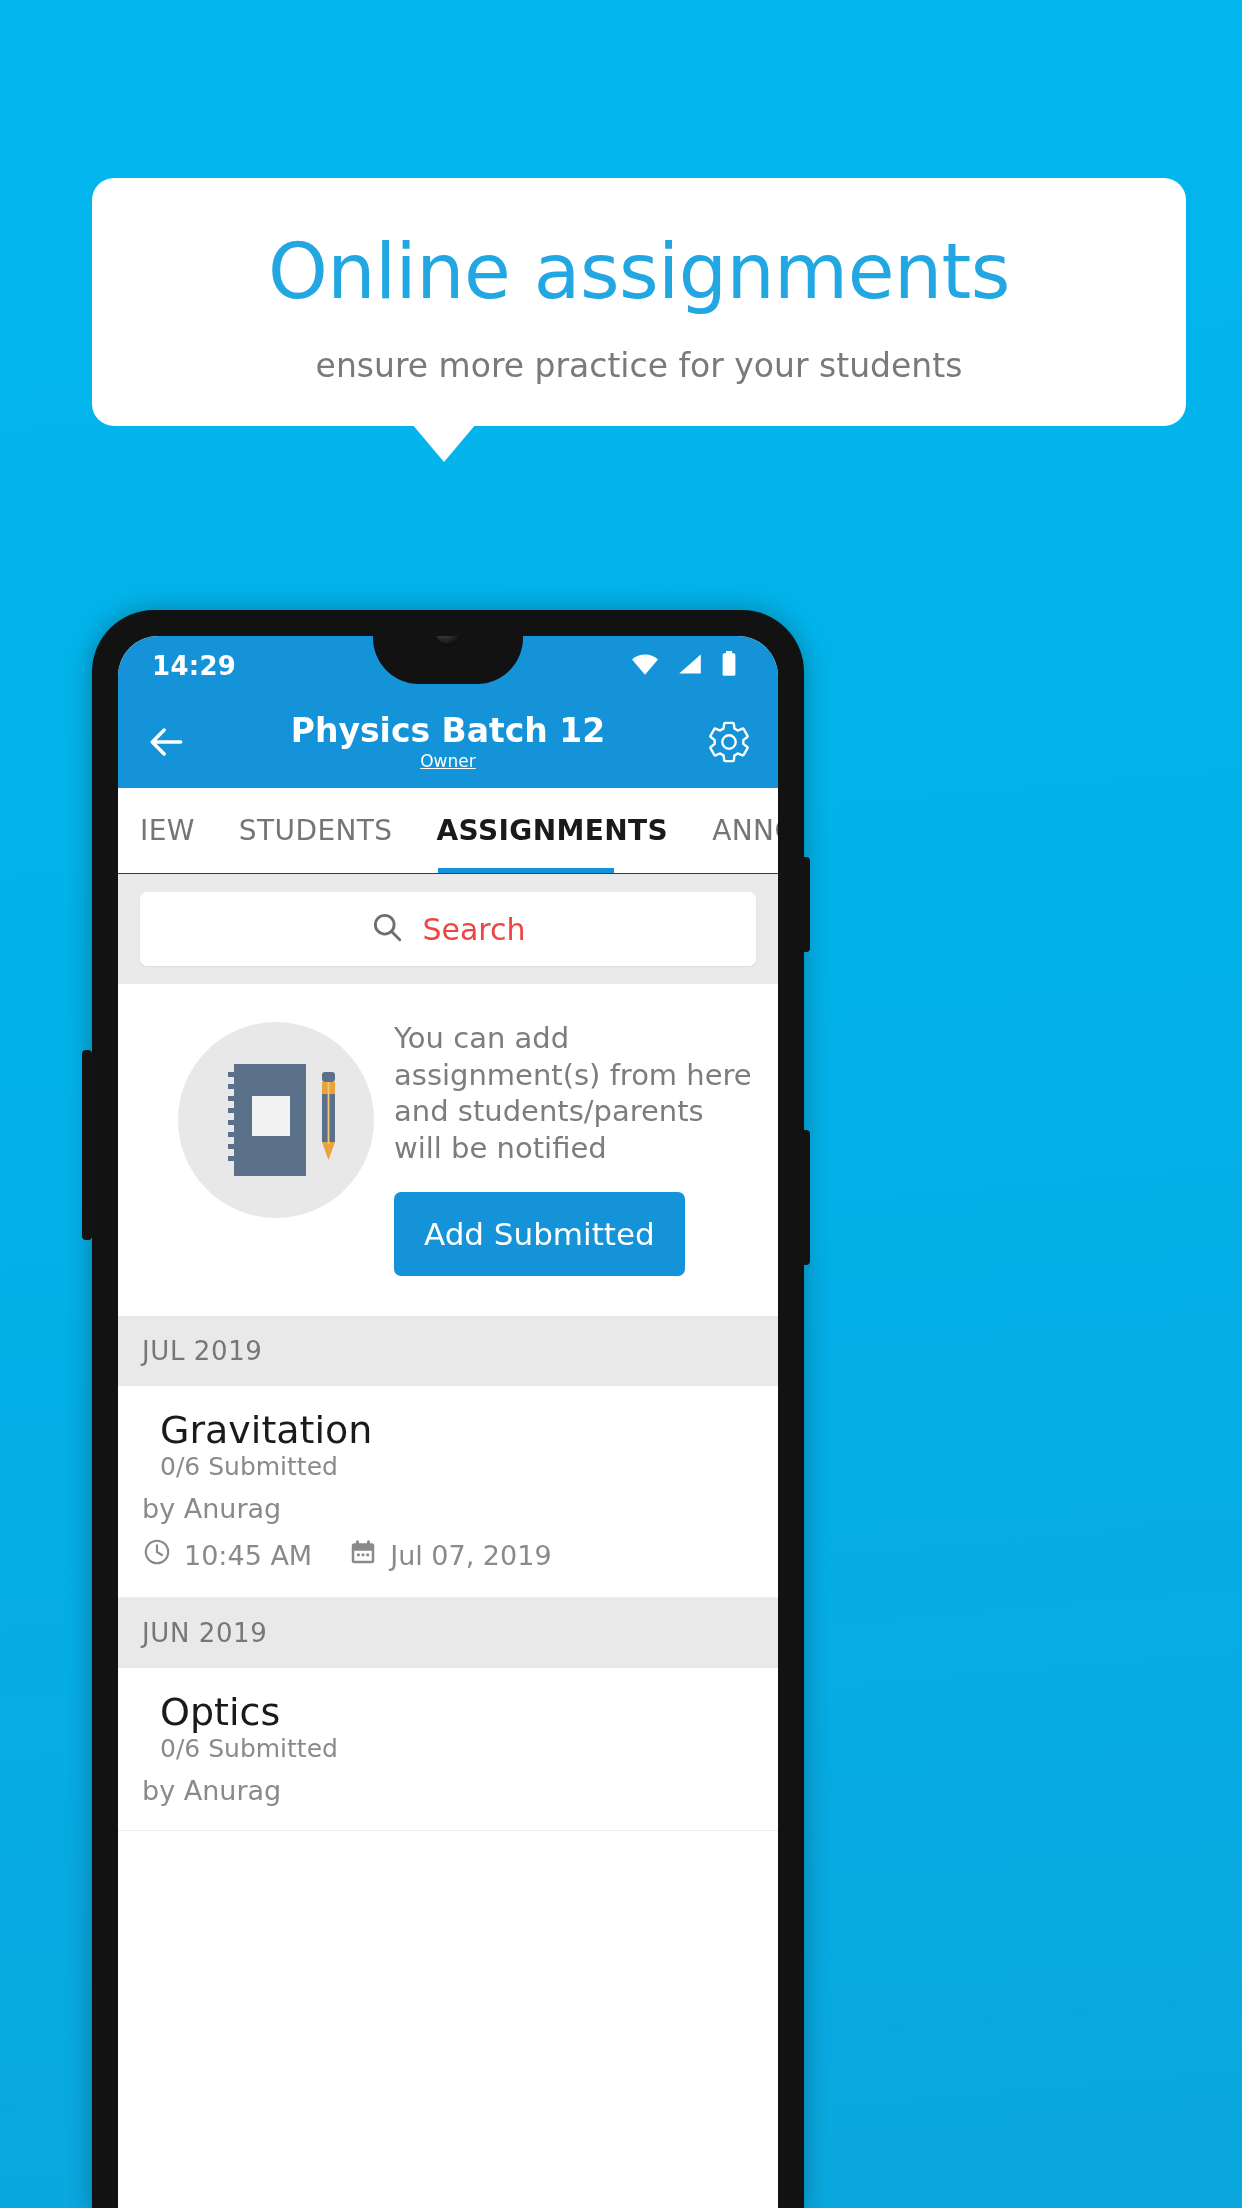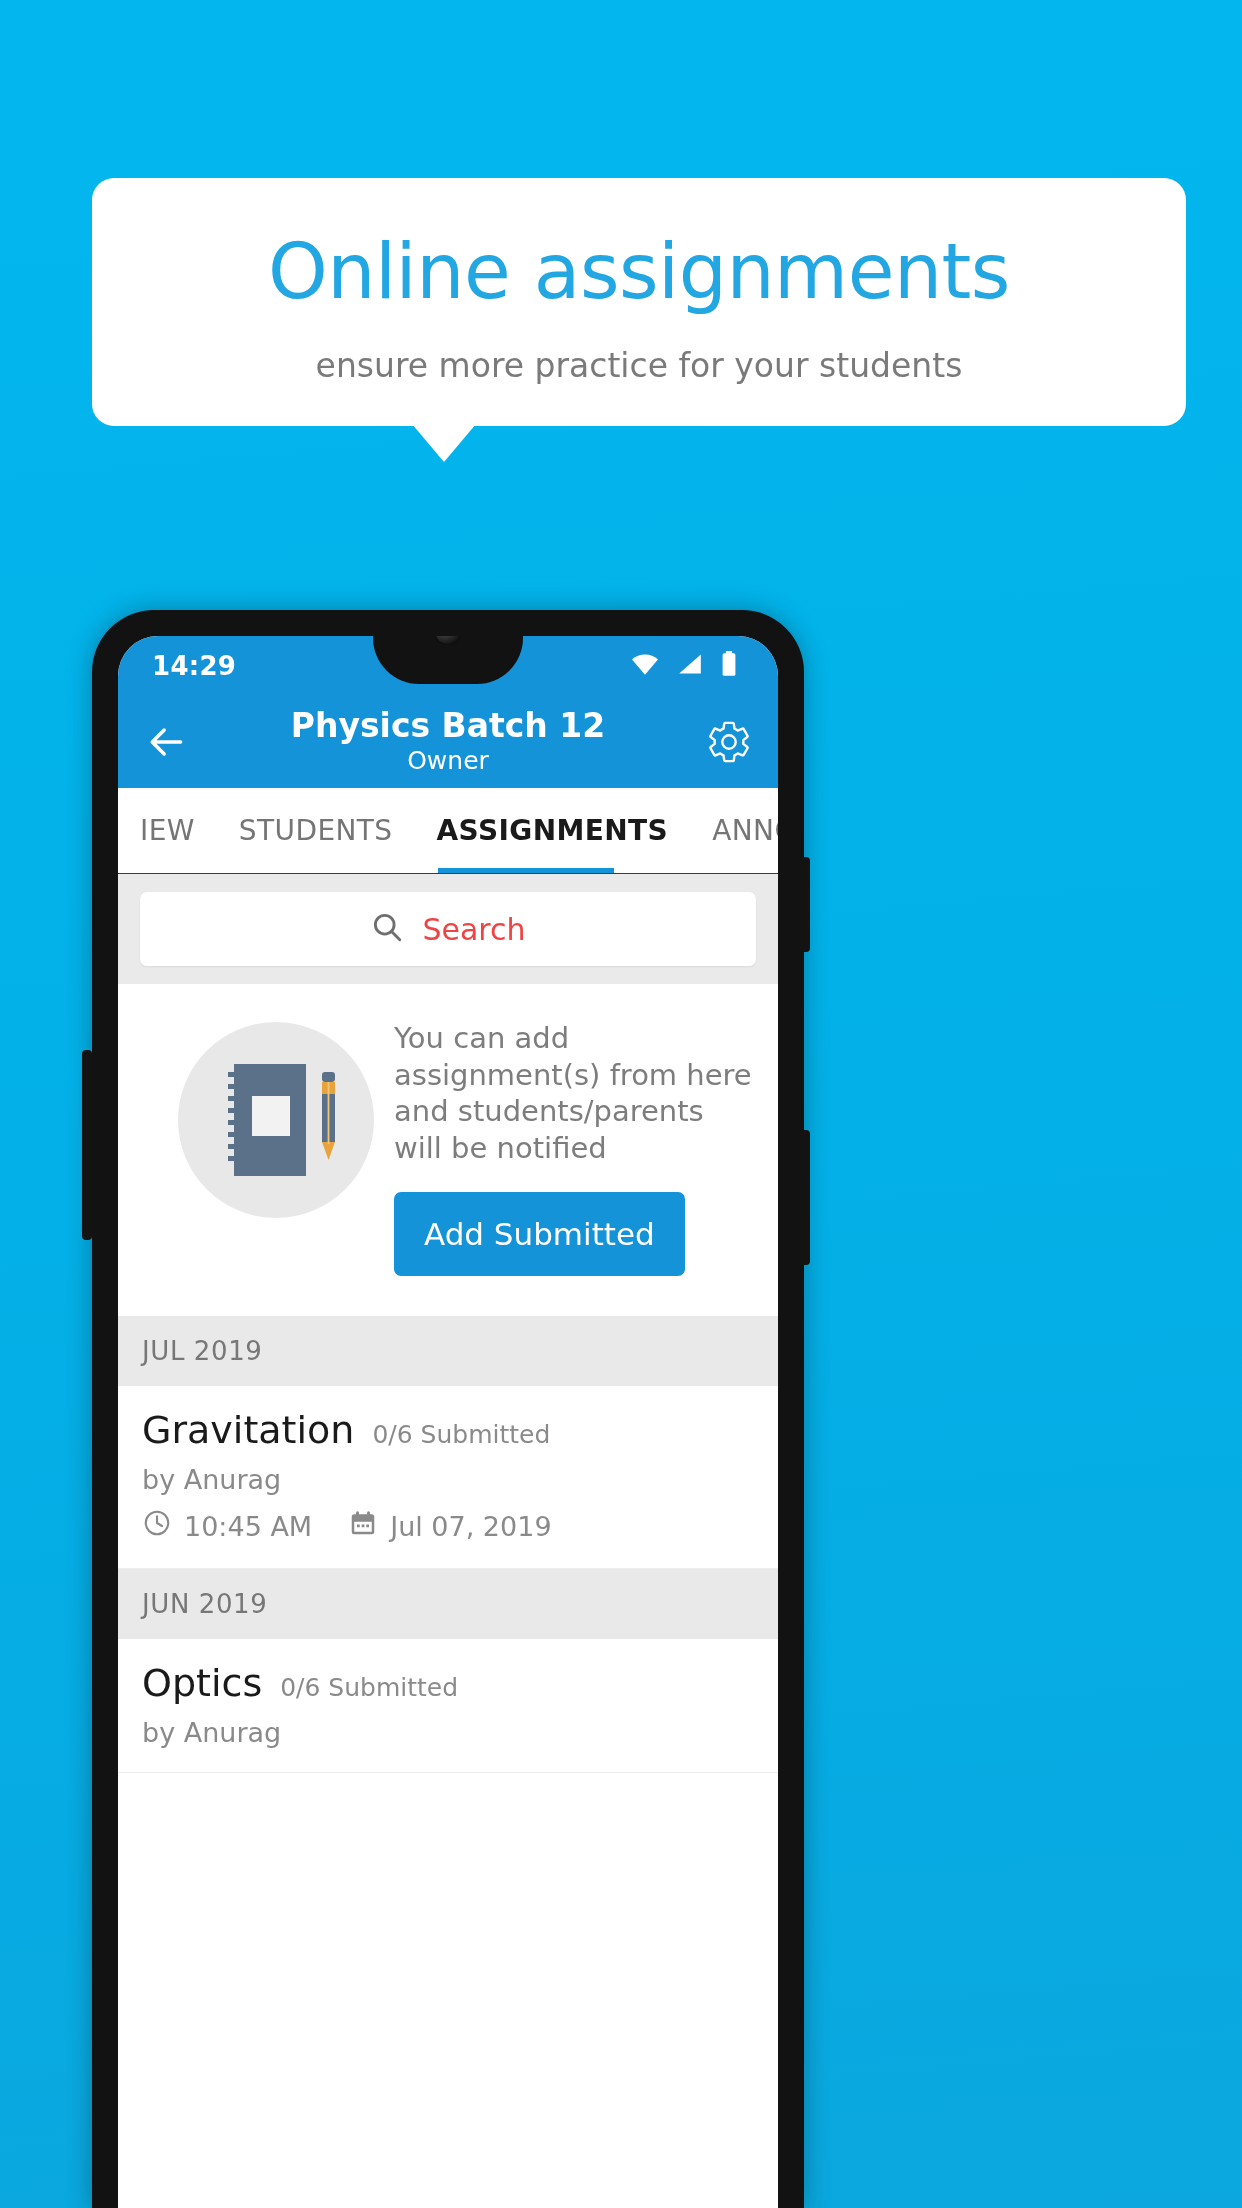--- a/index.html
+++ b/index.html
@@ -146,24 +146,25 @@
     pointer-events:none;
   }
   #appbar-title {
     color:#FFFFFF;
     font-size:33px;
     font-weight:700;
     line-height:1.12;
   }
   #appbar-subtitle {
     color:#FFFFFF;
-    font-size:25px;
+    font-size:17px;
     font-weight:400;
     line-height:1.2;
     margin-top:1px;
+    text-decoration:underline;
   }
   #gear-btn {
     margin-left:auto;
     width:46px; height:46px;
     flex:none;
     z-index:3;
   }
 
   
   #tabs {
@@ -291,21 +292,22 @@
 
   
   .assignment-row {
     background:#FFFFFF;
     padding:22px 24px 24px 24px;
     border-bottom:1px solid #eeeeee;
   }
   .row-top {
     display:flex;
     align-items:baseline;
-    justify-content:flex-start;
+    justify-content:center;
+    flex-direction:column;
   }
   .row-title {
     font-size:38px;
     color:#1a1a1a;
     font-weight:400;
   }
   .row-submitted {
     font-size:25px;
     color:#8A8A8A;
     flex:none;

